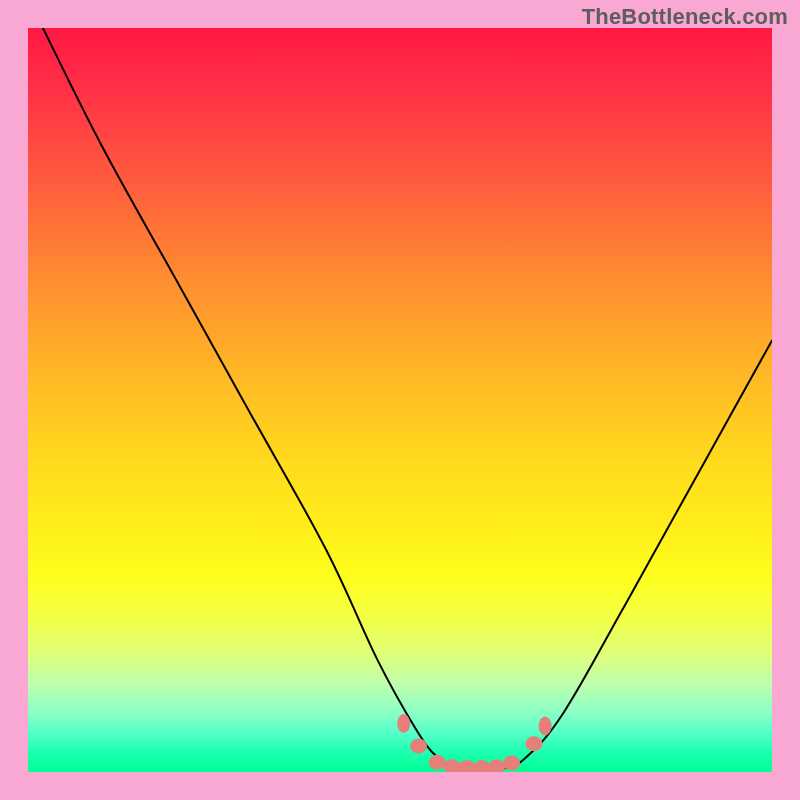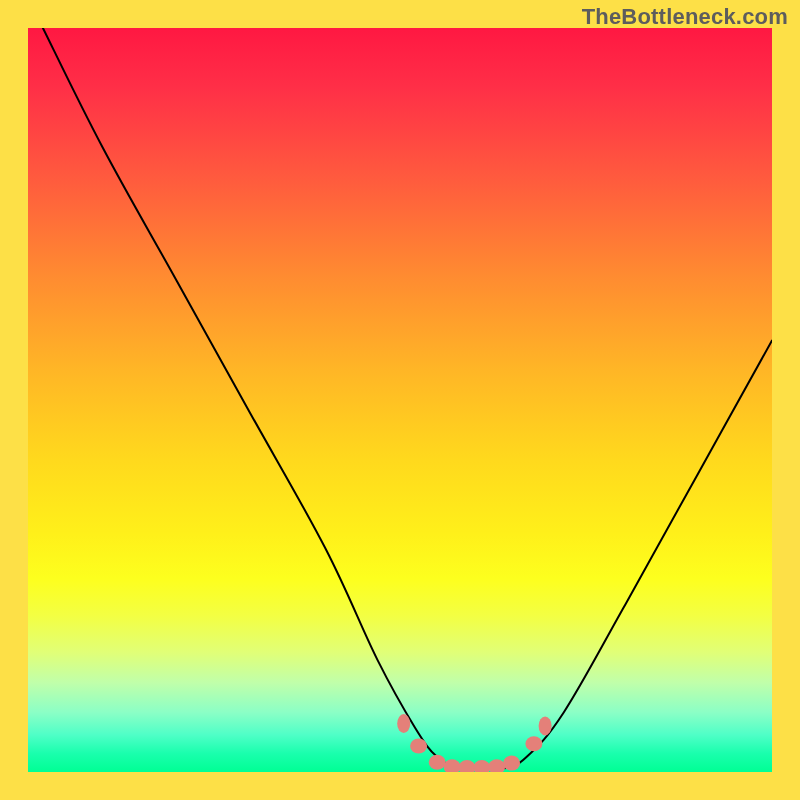--- a/index.html
+++ b/index.html
@@ -8,21 +8,21 @@
     width: 800px;
     height: 800px;
     overflow: hidden;
     background: #000;
     font-family: Arial, Helvetica, sans-serif;
   }
   .frame {
     position: relative;
     width: 800px;
     height: 800px;
-    background: #fde047;
+    background: #f9a8d4;
   }
   .watermark {
     position: absolute;
     top: 4px;
     right: 12px;
     font-size: 22px;
     font-weight: 600;
     color: #5d5d5d;
     letter-spacing: 0.2px;
     z-index: 5;

